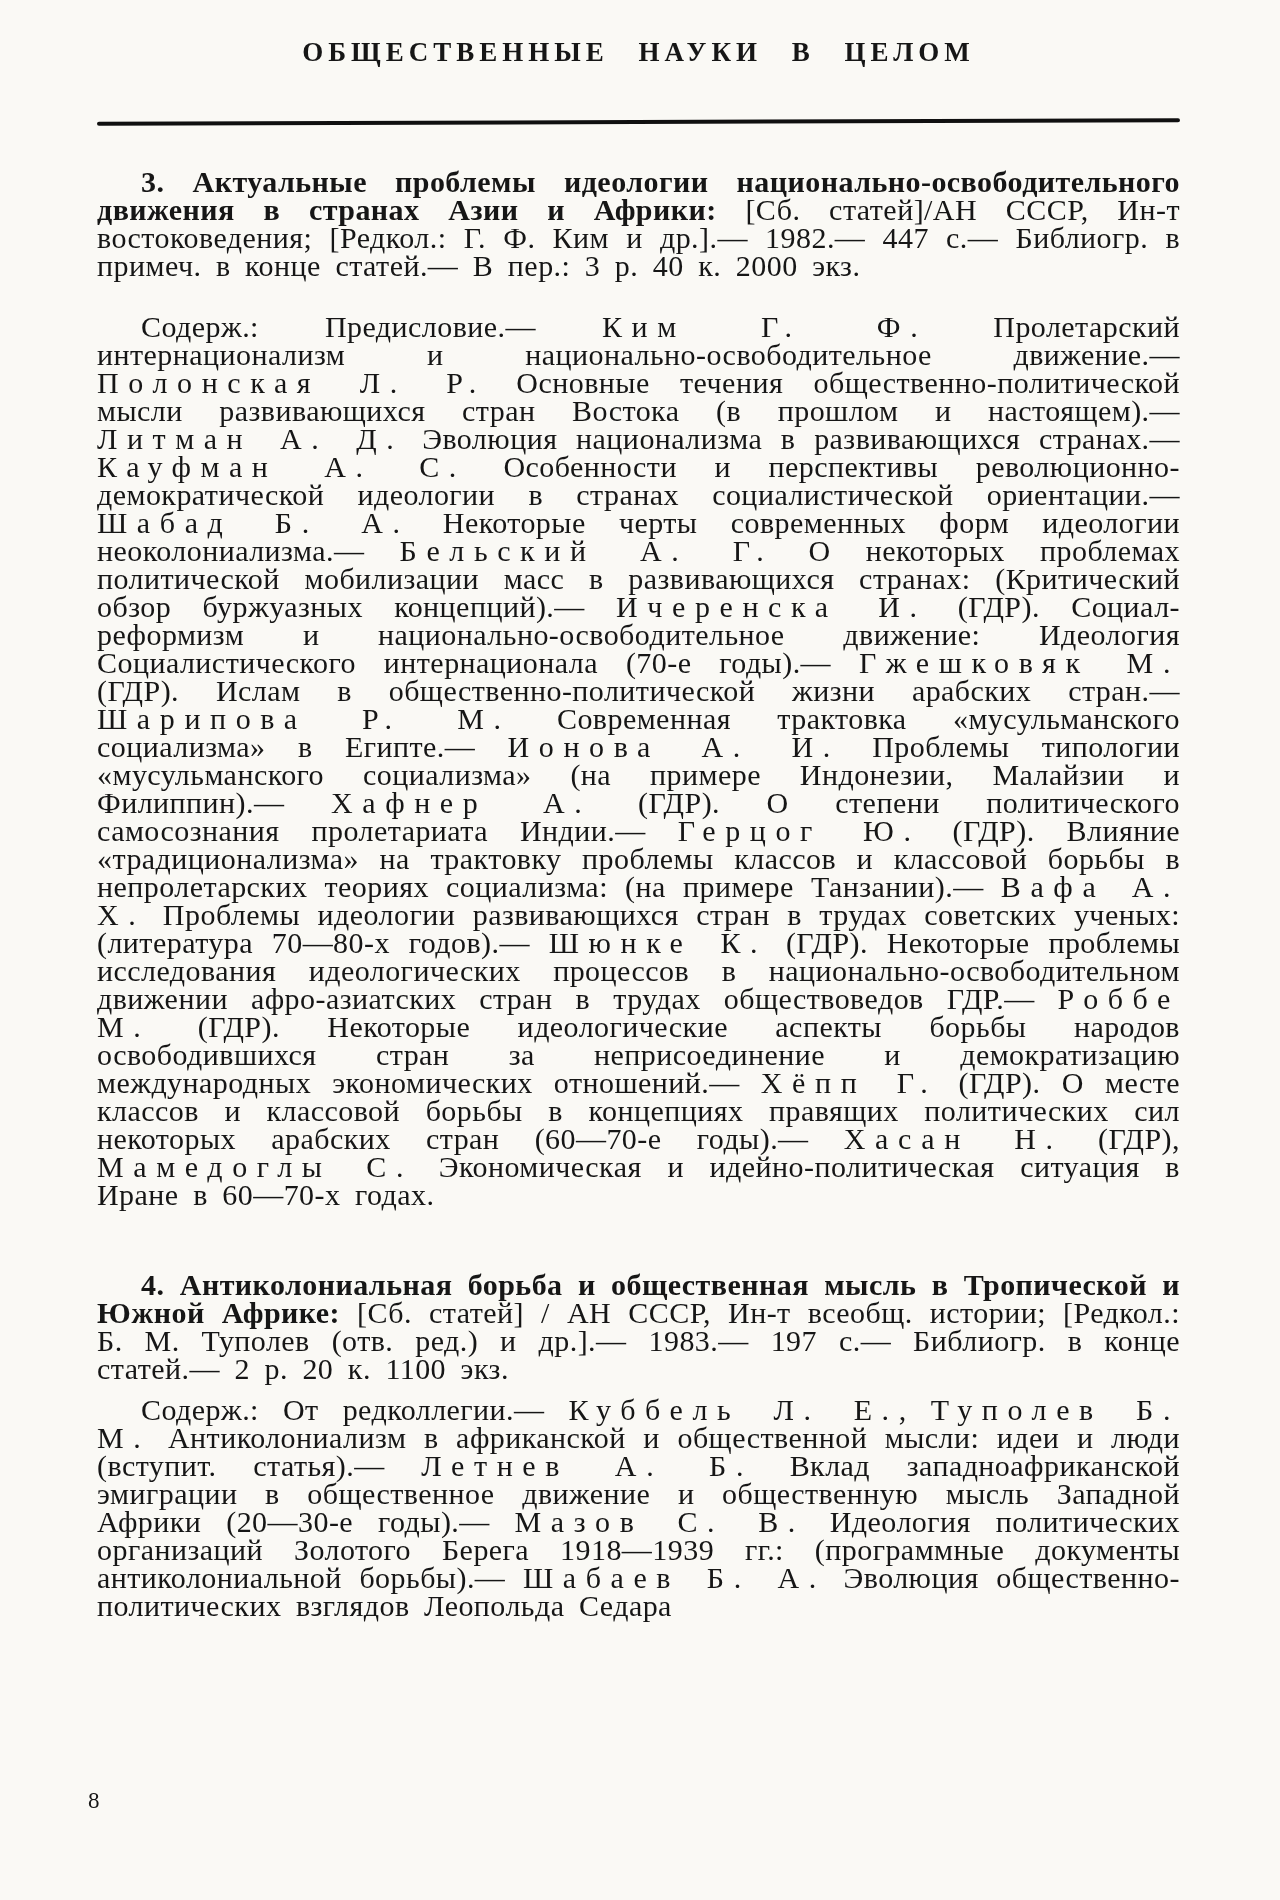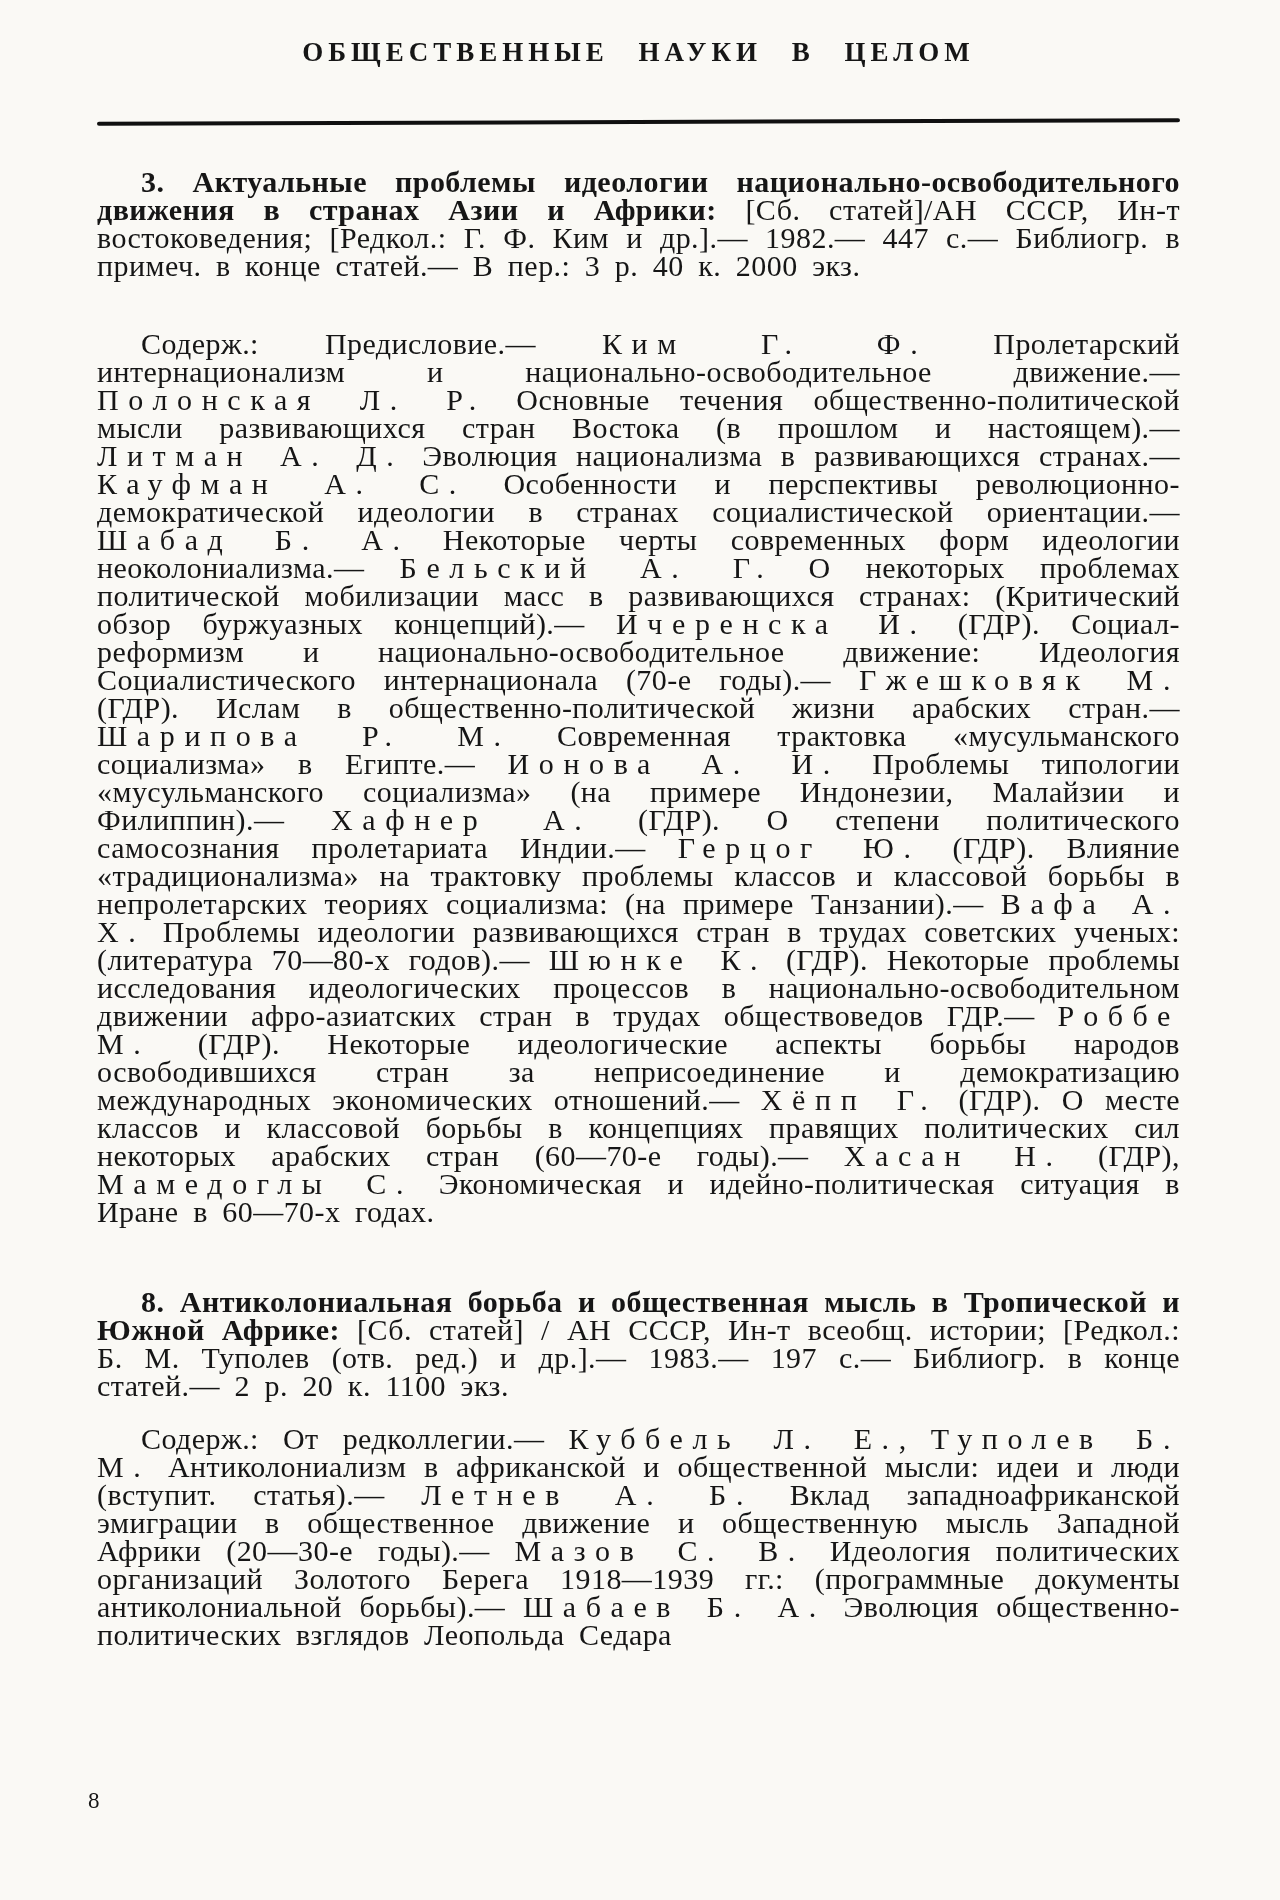--- a/index.html
+++ b/index.html
@@ -48,38 +48,38 @@
   p.bib, p.contents {
     font-size: 30px;
     line-height: 28px;
     text-align: justify;
     text-indent: 44px;
     word-spacing: 0.22em;
     letter-spacing: 0.015em;
     margin: 0;
   }
   p.bib.first { margin-top: 44px; }
-  p.contents { margin-top: 50px; }
+  p.contents { margin-top: 33px; }
   p.bib.entry4 { margin-top: 62px; }
-  p.contents.last { margin-top: 25px; }
+  p.contents.last { margin-top: 13px; }
   .run-b { font-weight: bold; }
   .run-sp { letter-spacing: 0.32em; }
   .page-number {
     position: absolute;
     left: 88px;
     top: 1788px;
     font-size: 23px;
   }
 </style>
 </head>
 <body>
 
 <div class="page">
   <div class="content">
     <div class="header-title">ОБЩЕСТВЕННЫЕ НАУКИ В ЦЕЛОМ</div>
     <div class="rule"></div>
     <p class="bib first"><span class="run-b">3. Актуальные проблемы идеологии национально-освободительного движения в странах Азии и Африки:</span><span> [Сб. статей]/АН СССР, Ин-т востоковедения; [Редкол.: Г. Ф. Ким и др.].— 1982.— 447 с.— Библиогр. в примеч. в конце статей.— В пер.: 3 р. 40 к. 2000 экз.</span></p>
     <p class="contents"><span>Содерж.: Предисловие.— </span><span class="run-sp">Ким Г. Ф.</span><span> Пролетарский интернационализм и национально-освободительное движение.— </span><span class="run-sp">Полонская Л. Р.</span><span> Основные течения общественно-политической мысли развивающихся стран Востока (в прошлом и настоящем).— </span><span class="run-sp">Литман А. Д.</span><span> Эволюция национализма в развивающихся странах.— </span><span class="run-sp">Кауфман А. С.</span><span> Особенности и перспективы революционно-демократической идеологии в странах социалистической ориентации.— </span><span class="run-sp">Шабад Б. А.</span><span> Некоторые черты современных форм идеологии неоколониализма.— </span><span class="run-sp">Бельский А. Г.</span><span> О некоторых проблемах политической мобилизации масс в развивающихся странах: (Критический обзор буржуазных концепций).— </span><span class="run-sp">Ичеренска И.</span><span> (ГДР). Социал-реформизм и национально-освободительное движение: Идеология Социалистического интернационала (70-е годы).— </span><span class="run-sp">Гжешковяк М.</span><span> (ГДР). Ислам в общественно-политической жизни арабских стран.— </span><span class="run-sp">Шарипова Р. М.</span><span> Современная трактовка «мусульманского социализма» в Египте.— </span><span class="run-sp">Ионова А. И.</span><span> Проблемы типологии «мусульманского социализма» (на примере Индонезии, Малайзии и Филиппин).— </span><span class="run-sp">Хафнер А.</span><span> (ГДР). О степени политического самосознания пролетариата Индии.— </span><span class="run-sp">Герцог Ю.</span><span> (ГДР). Влияние «традиционализма» на трактовку проблемы классов и классовой борьбы в непролетарских теориях социализма: (на примере Танзании).— </span><span class="run-sp">Вафа А. Х.</span><span> Проблемы идеологии развивающихся стран в трудах советских ученых: (литература 70—80-х годов).— </span><span class="run-sp">Шюнке К.</span><span> (ГДР). Некоторые проблемы исследования идеологических процессов в национально-освободительном движении афро-азиатских стран в трудах обществоведов ГДР.— </span><span class="run-sp">Роббе М.</span><span> (ГДР). Некоторые идеологические аспекты борьбы народов освободившихся стран за неприсоединение и демократизацию международных экономических отношений.— </span><span class="run-sp">Хёпп Г.</span><span> (ГДР). О месте классов и классовой борьбы в концепциях правящих политических сил некоторых арабских стран (60—70-е годы).— </span><span class="run-sp">Хасан Н.</span><span> (ГДР), </span><span class="run-sp">Мамедоглы С.</span><span> Экономическая и идейно-политическая ситуация в Иране в 60—70-х годах.</span></p>
-    <p class="bib entry4"><span class="run-b">8. Антиколониальная борьба и общественная мысль в Тропической и Южной Африке:</span><span> [Сб. статей] / АН СССР, Ин-т всеобщ. истории; [Редкол.: Б. М. Туполев (отв. ред.) и др.].— 1983.— 197 с.— Библиогр. в конце статей.— 2 р. 20 к. 1100 экз.</span></p>
+    <p class="bib entry4"><span class="run-b">4. Антиколониальная борьба и общественная мысль в Тропической и Южной Африке:</span><span> [Сб. статей] / АН СССР, Ин-т всеобщ. истории; [Редкол.: Б. М. Туполев (отв. ред.) и др.].— 1983.— 197 с.— Библиогр. в конце статей.— 2 р. 20 к. 1100 экз.</span></p>
     <p class="contents last"><span>Содерж.: От редколлегии.— </span><span class="run-sp">Куббель Л. Е.</span><span>, </span><span class="run-sp">Туполев Б. М.</span><span> Антиколониализм в африканской и общественной мысли: идеи и люди (вступит. статья).— </span><span class="run-sp">Летнев А. Б.</span><span> Вклад западноафриканской эмиграции в общественное движение и общественную мысль Западной Африки (20—30-е годы).— </span><span class="run-sp">Мазов С. В.</span><span> Идеология политических организаций Золотого Берега 1918—1939 гг.: (программные документы антиколониальной борьбы).— </span><span class="run-sp">Шабаев Б. А.</span><span> Эволюция общественно-политических взглядов Леопольда Седара</span></p>
   </div>
   <div class="page-number">8</div>
 </div>
 
 </body></html>

